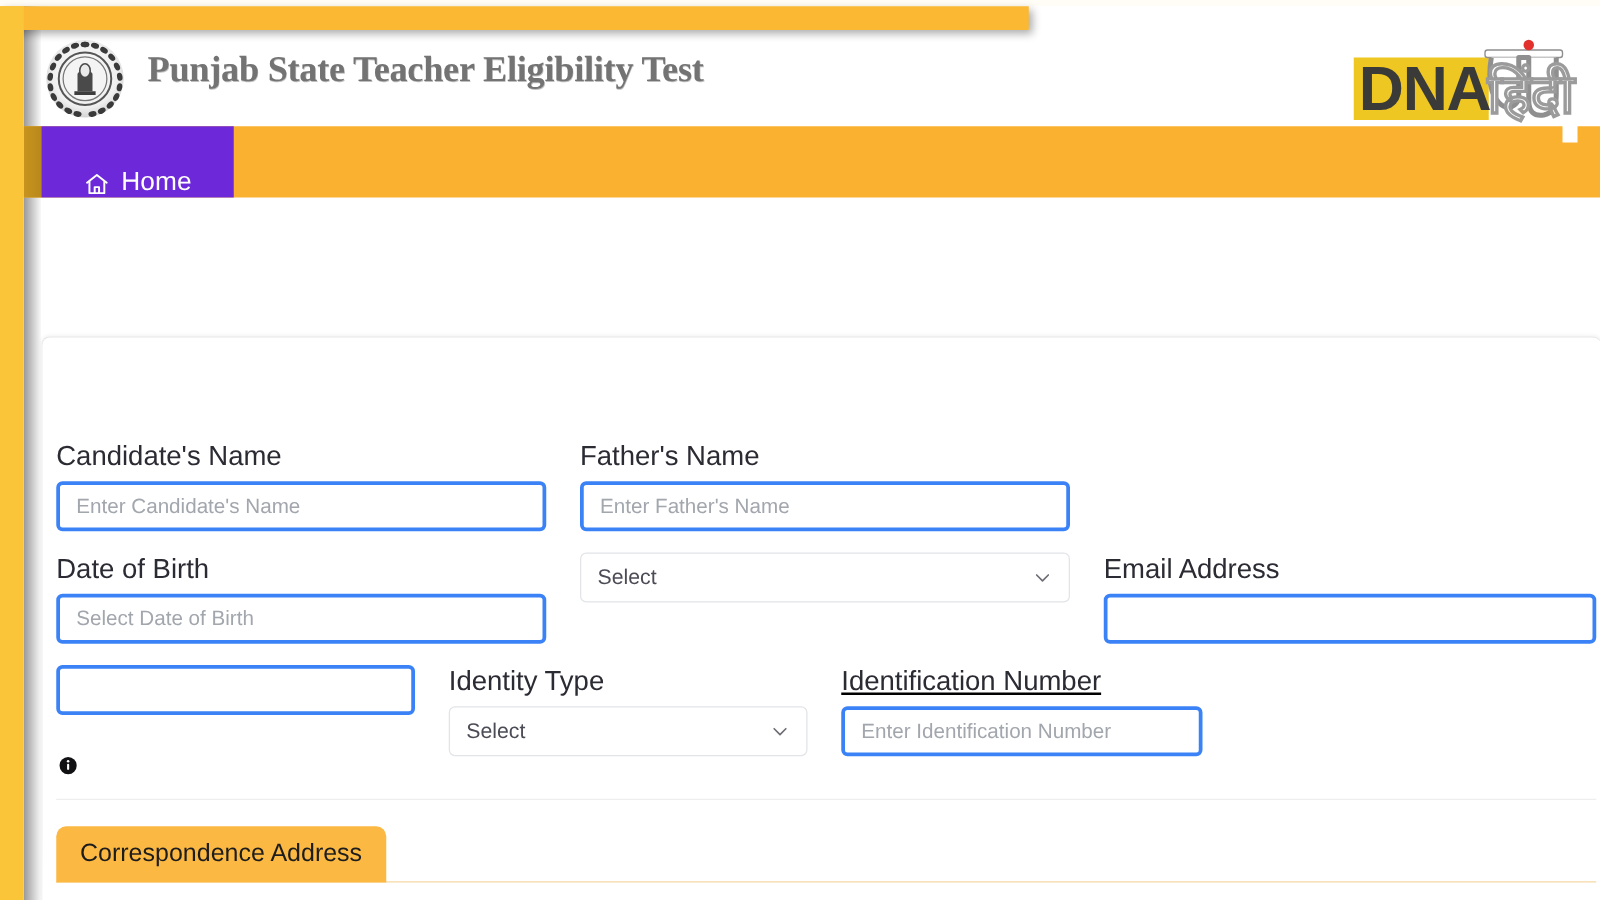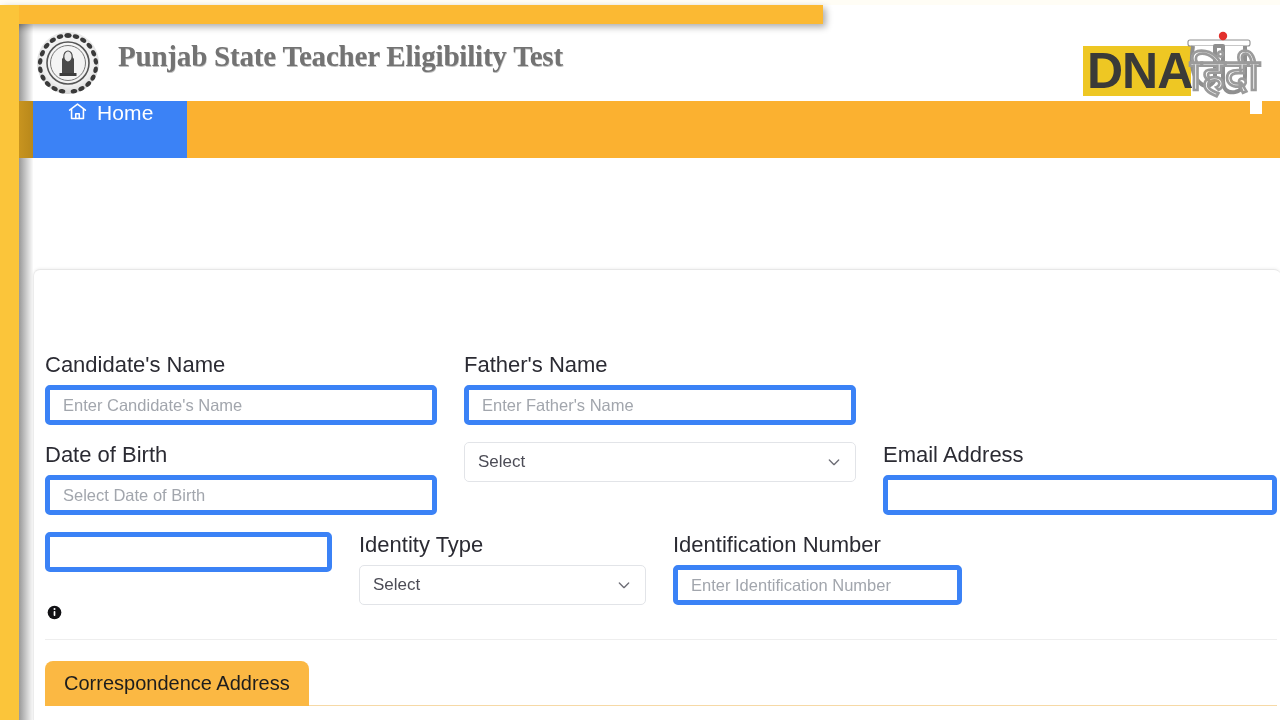--- a/index.html
+++ b/index.html
@@ -102,23 +102,23 @@
     position: absolute;
     left: 19px; top: 101px;
     width: 1261px; height: 57px;
     background: #fbb130;
     z-index: 5;
   }
   .nav-home {
     position: absolute;
     left: 14px; top: 0px;
     width: 154px; height: 57px;
-    background: #3b82f6;
+    background: #6d28d9;
     display: flex;
-    align-items: flex-start;
+    align-items: flex-end;
     gap: 9px;
     padding-left: 34px;
     box-sizing: border-box;
     cursor: pointer;
   }
   .nav-home .label {
     color: #ffffff;
     font-size: 21px;
     letter-spacing: 0.1px;
   }
@@ -213,21 +213,21 @@
     font-size: 22px;
     color: #2b2b33;
     margin-bottom: 7px;
     white-space: nowrap;
     display: block;
   }
   .field-input {
     width: 100%;
     height: 40px;
     box-sizing: border-box;
-    border: 5px solid #3b82f6;
+    border: 3px solid #3b82f6;
     border-radius: 5px;
     background: #ffffff;
     padding: 0 13px;
     font-size: 16.5px;
     font-family: "Liberation Sans", sans-serif;
     color: #0c4a6e;
     outline: none;
   }
   .field-input::placeholder { color: #a2a6ad; }
 
@@ -452,21 +452,21 @@
           <div class="select-box">
             <span>Select</span>
             <span class="chev">
               <svg viewBox="0 0 24 24" width="16" height="16" fill="none" stroke="#6d6d75" stroke-width="2" stroke-linecap="round" stroke-linejoin="round">
                 <polyline points="5 9 12 16 19 9"></polyline>
               </svg>
             </span>
           </div>
         </div>
 
-        <div class="field" style="left:639px; width:289px;">
+        <div class="field" style="left:639px; width:289px;text-decoration:underline;">
           <label class="field-label">Identification Number</label>
           <input class="field-input" type="text" placeholder="Enter Identification Number" style="">
         </div>
       </div>
 
     </div>
 
     <div class="divider-line"></div>
 
     <div class="addr-tab">

